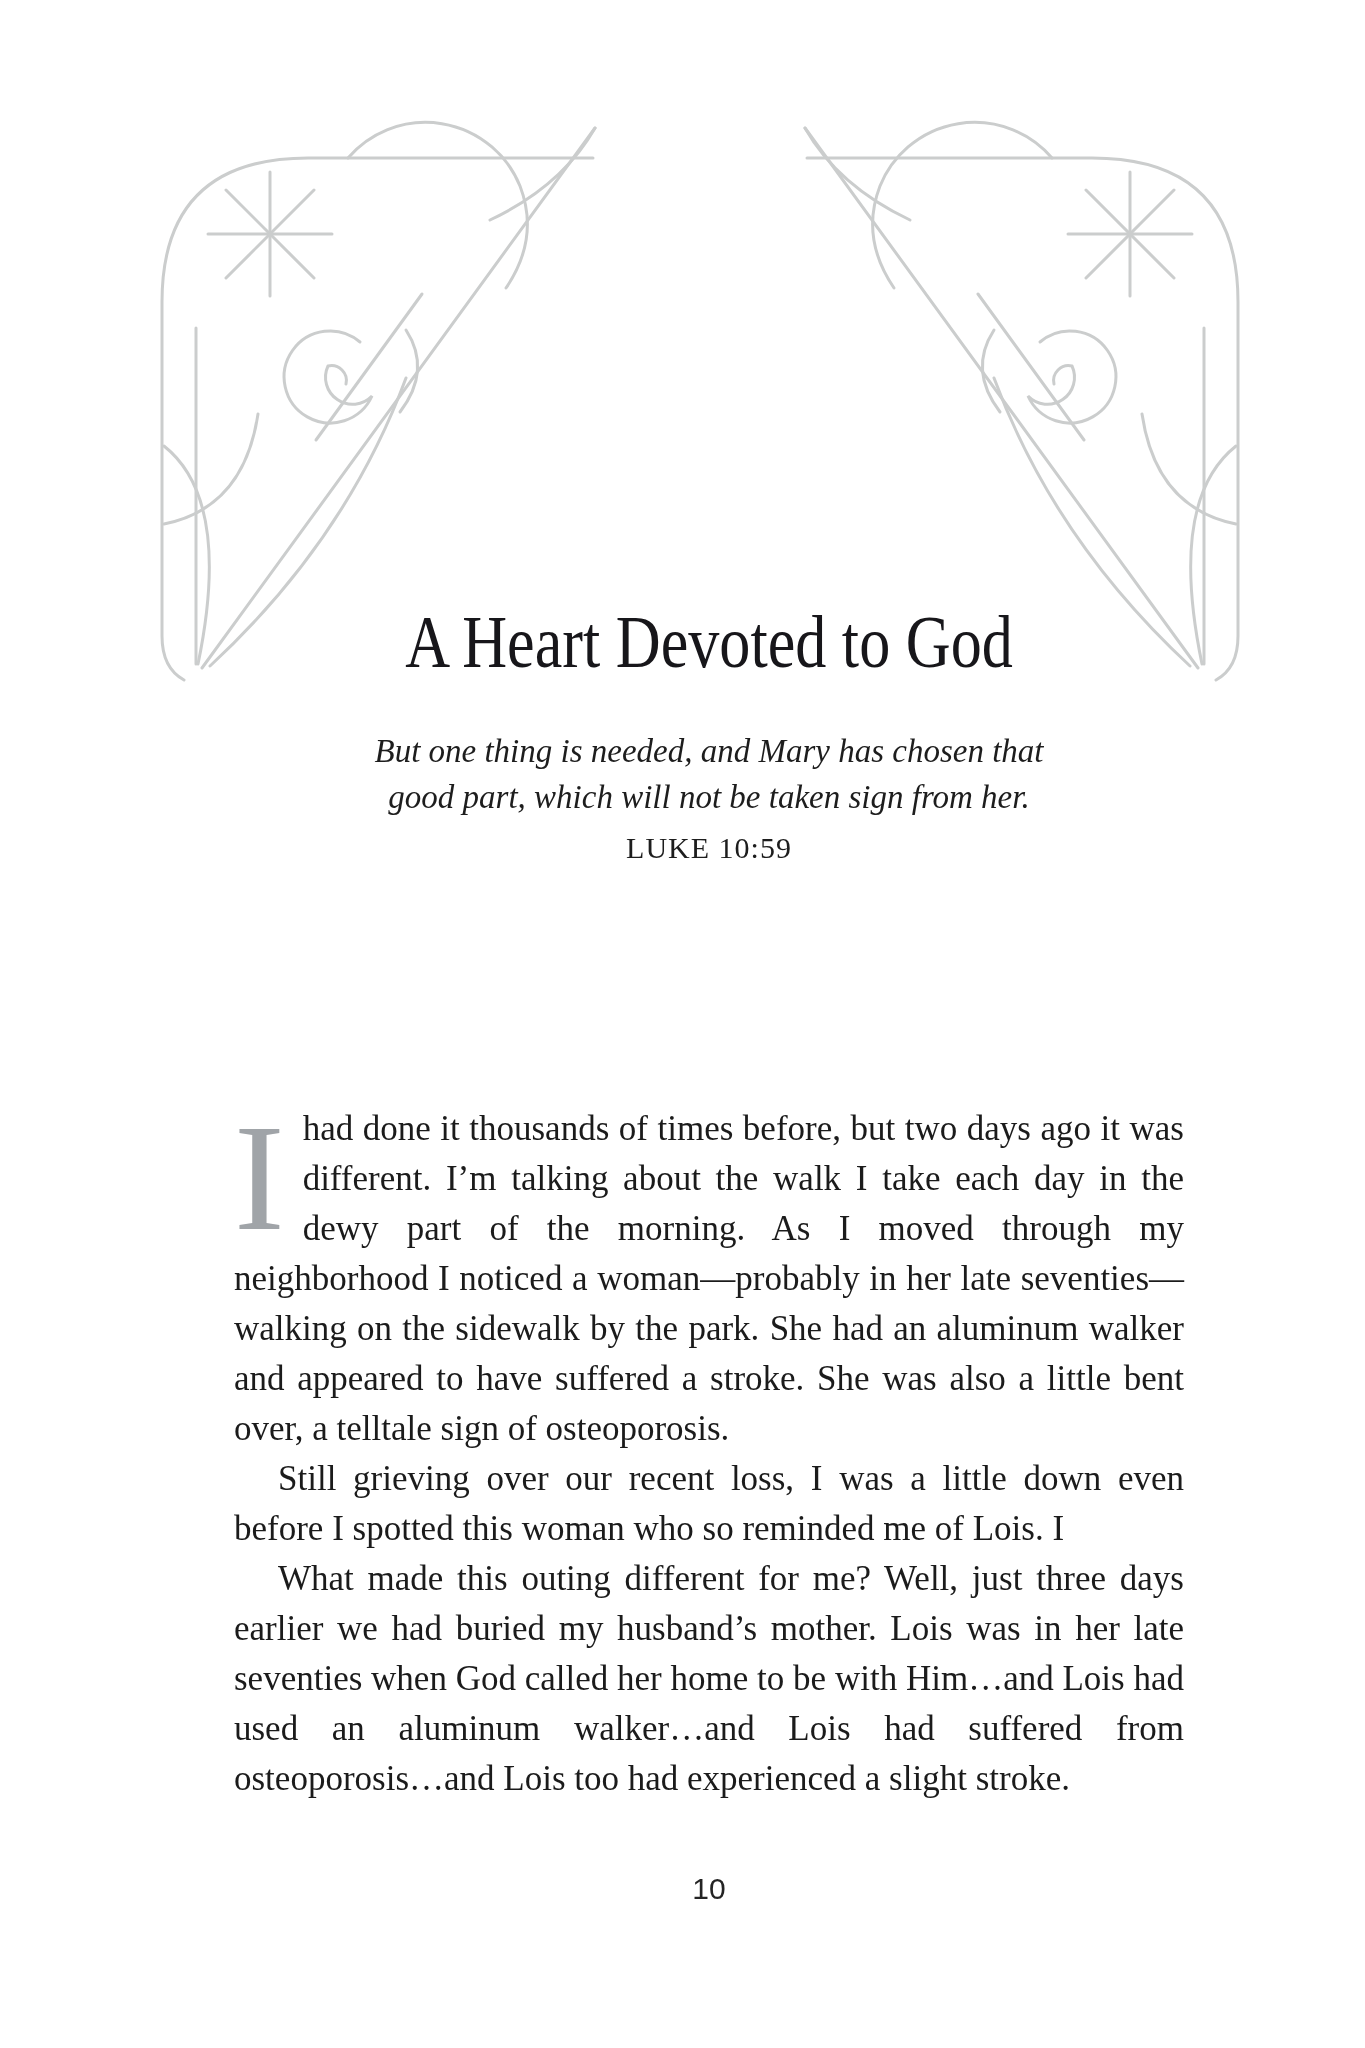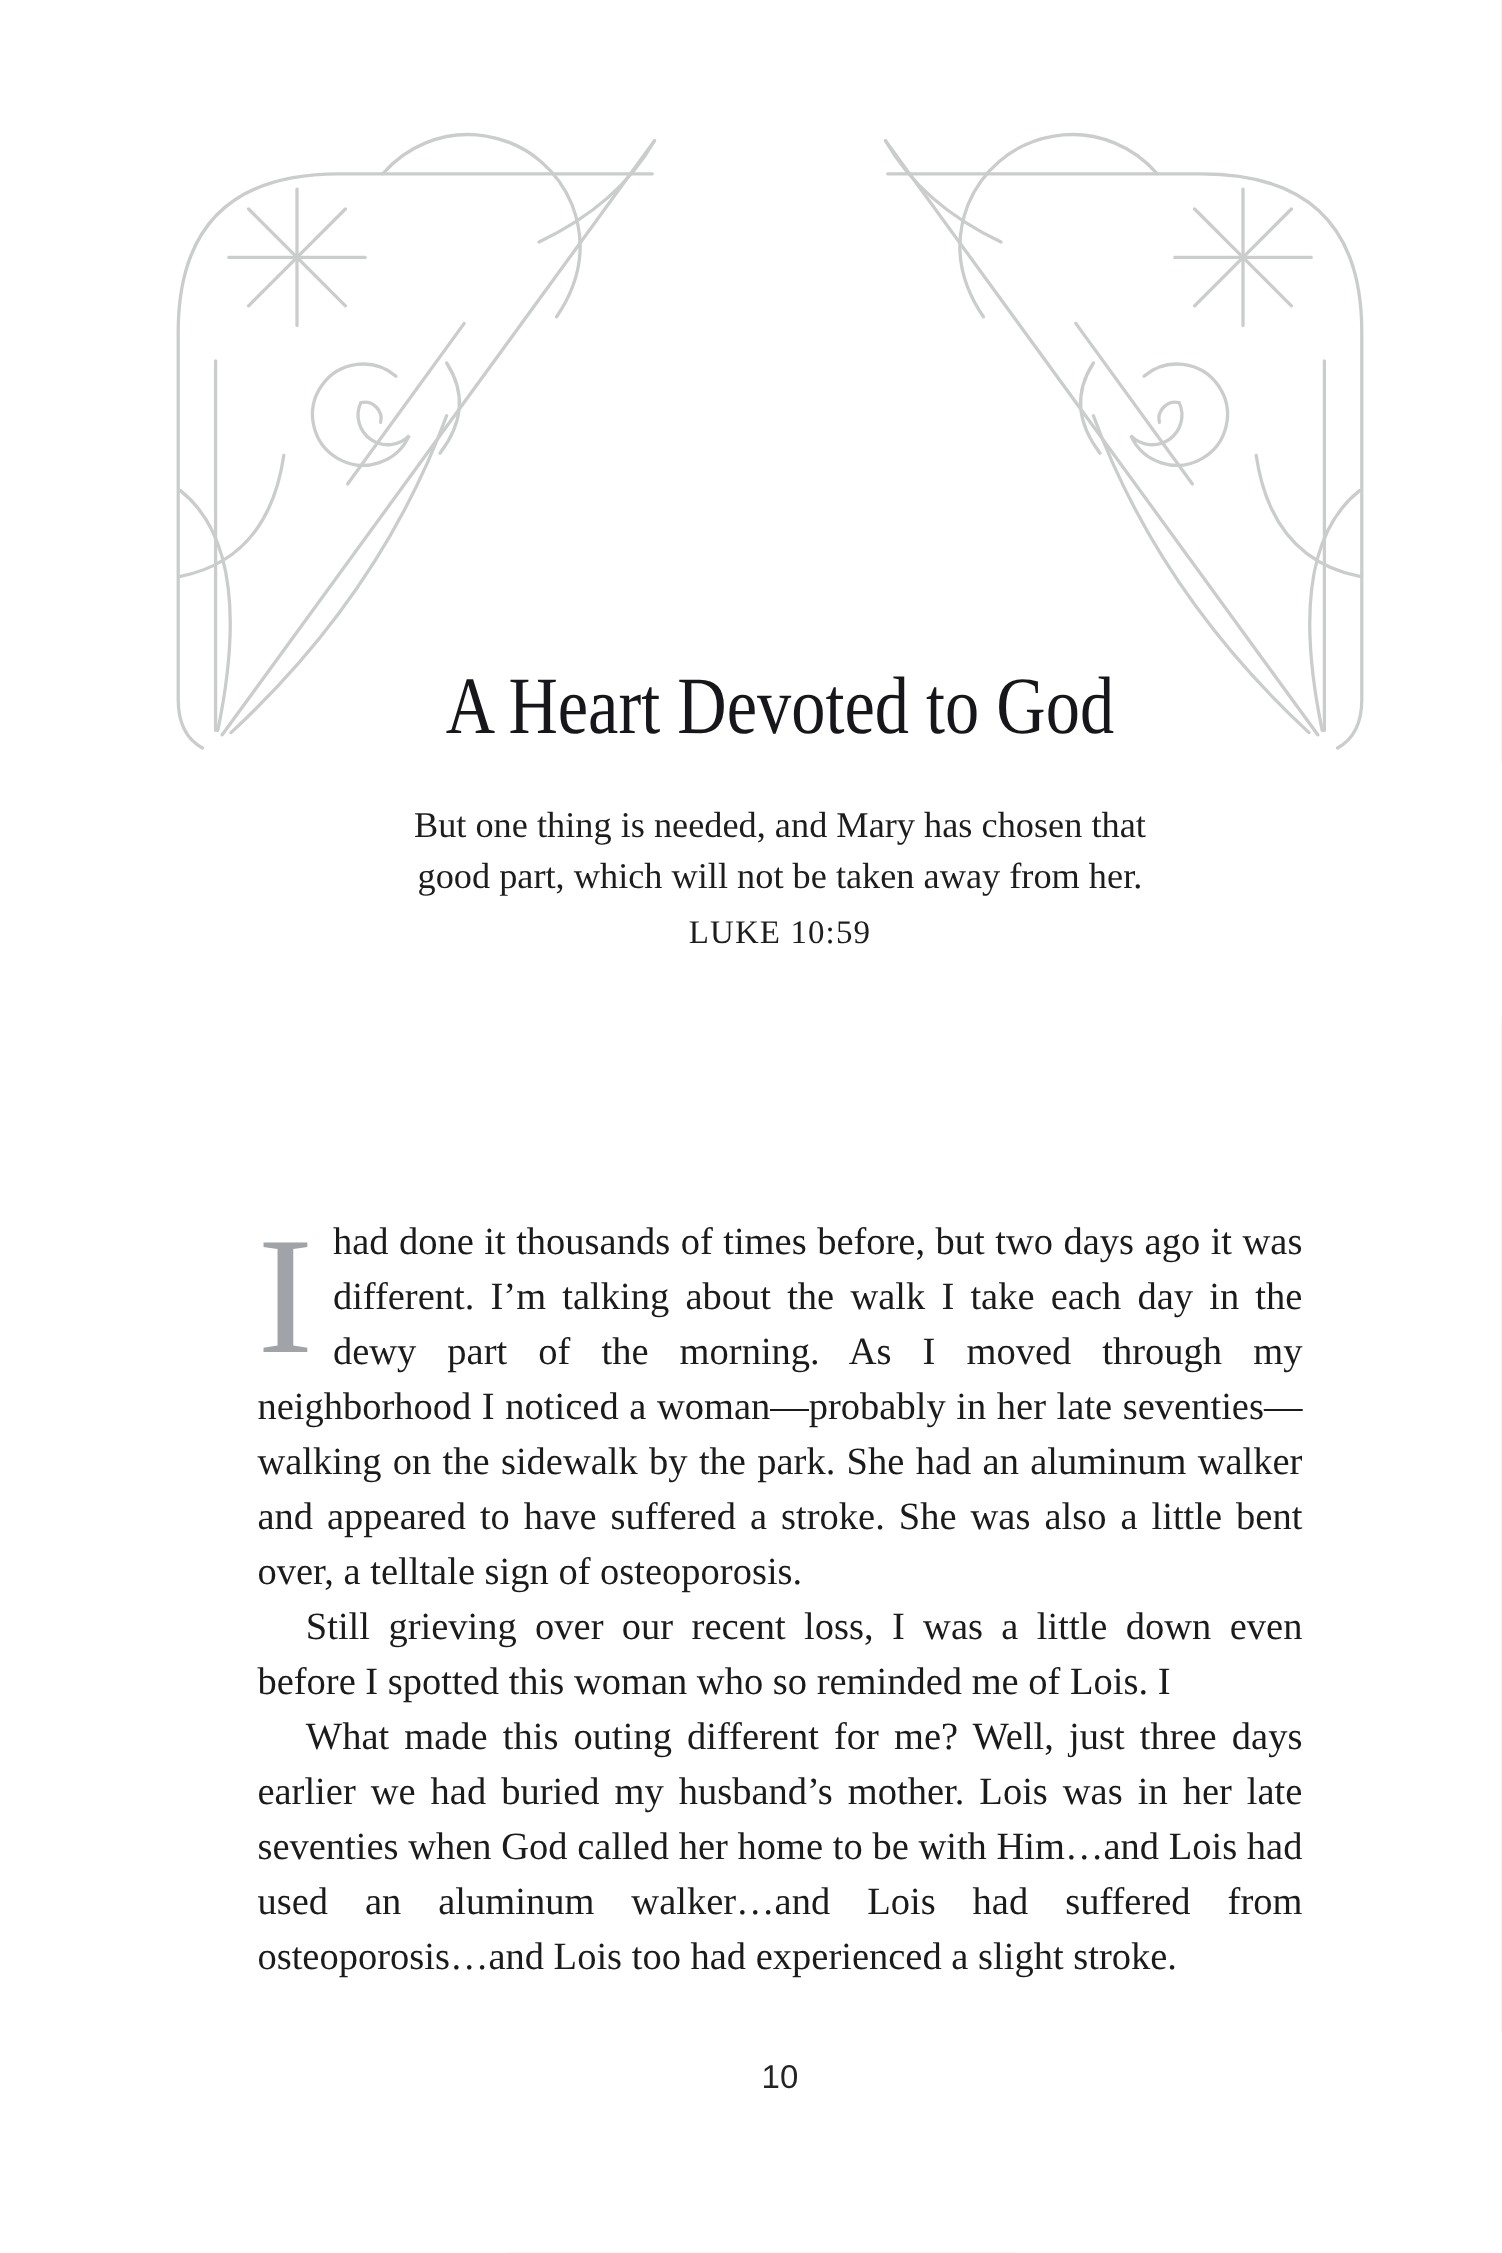--- a/index.html
+++ b/index.html
@@ -43,20 +43,21 @@
     transform:scaleX(0.84);
     transform-origin:50% 0;
     color:#17161a;
     white-space:nowrap;
   }
   .epigraph{
     position:absolute;top:728px;left:234px;width:950px;
     text-align:center;
   }
   .ep-line{
+    font-style:italic;
     font-size:33px;line-height:46px;
     color:#1d1d1d;
   }
   .ep-ref{
     margin-top:10px;
     font-size:30px;line-height:36px;
     letter-spacing:1px;
     color:#1d1d1d;
   }
   .body-text{
@@ -133,21 +134,21 @@
     <path d="M110,298 Q96,392 16,408"></path>
     <path d="M16,330 Q84,384 50,548"></path>
     <path d="M258,262 Q198,424 62,550"></path>
   </svg>
 
 
   <h1 class="title">A Heart Devoted to God</h1>
 
   <div class="epigraph">
     <div class="ep-line">But one thing is needed, and Mary has chosen that</div>
-    <div class="ep-line">good part, which will not be taken away from her.</div>
+    <div class="ep-line">good part, which will not be taken sign from her.</div>
     <div class="ep-ref">LUKE 10:59</div>
   </div>
 
   <div class="body-text">
     <p class="para first"><span class="dropcap">I</span><span>had done it thousands of times before, but two days ago it was different. I’m talking about the walk I take each day in the dewy part of the morning. As I moved through my neighborhood I noticed a woman—probably in her late seventies—walking on the sidewalk by the park. She had an aluminum walker and appeared to have suffered a stroke. She was also a little bent over, a telltale sign of osteoporosis.</span></p>
     <p class="para indent">Still grieving over our recent loss, I was a little down even before I spotted this woman who so reminded me of Lois. I</p>
     <p class="para indent">What made this outing different for me? Well, just three days earlier we had buried my husband’s mother. Lois was in her late seventies when God called her home to be with Him…and Lois had used an aluminum walker…and Lois had suffered from osteoporosis…and Lois too had experienced a slight stroke.</p>
   </div>
 
   <div class="page-number">10</div>

